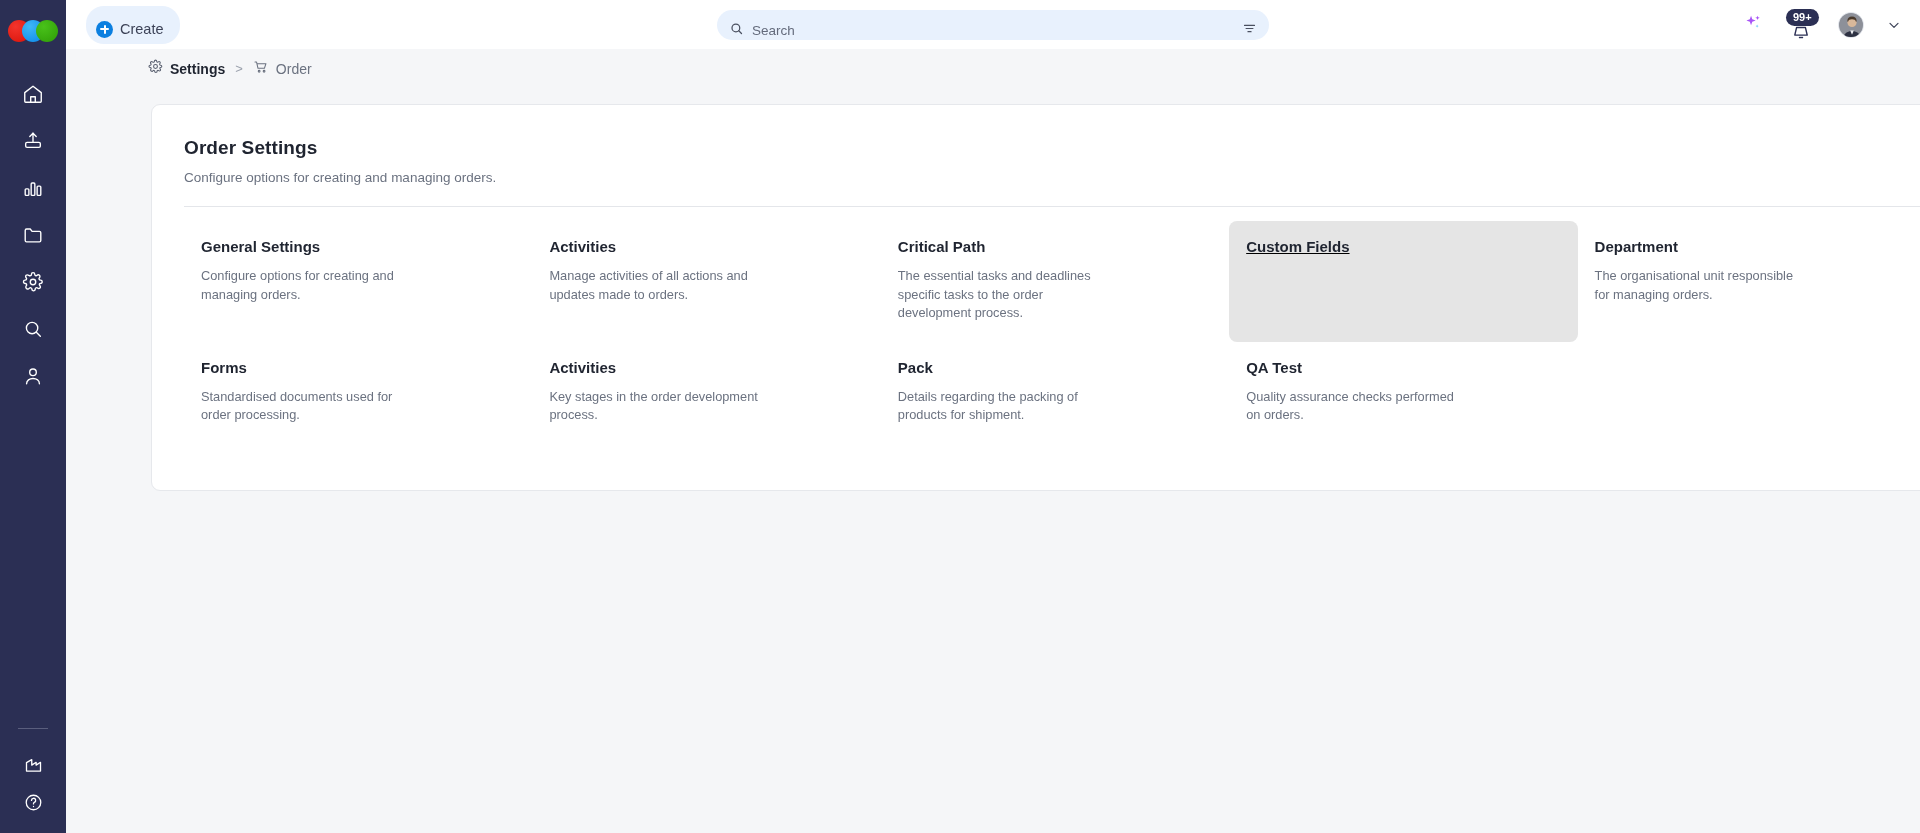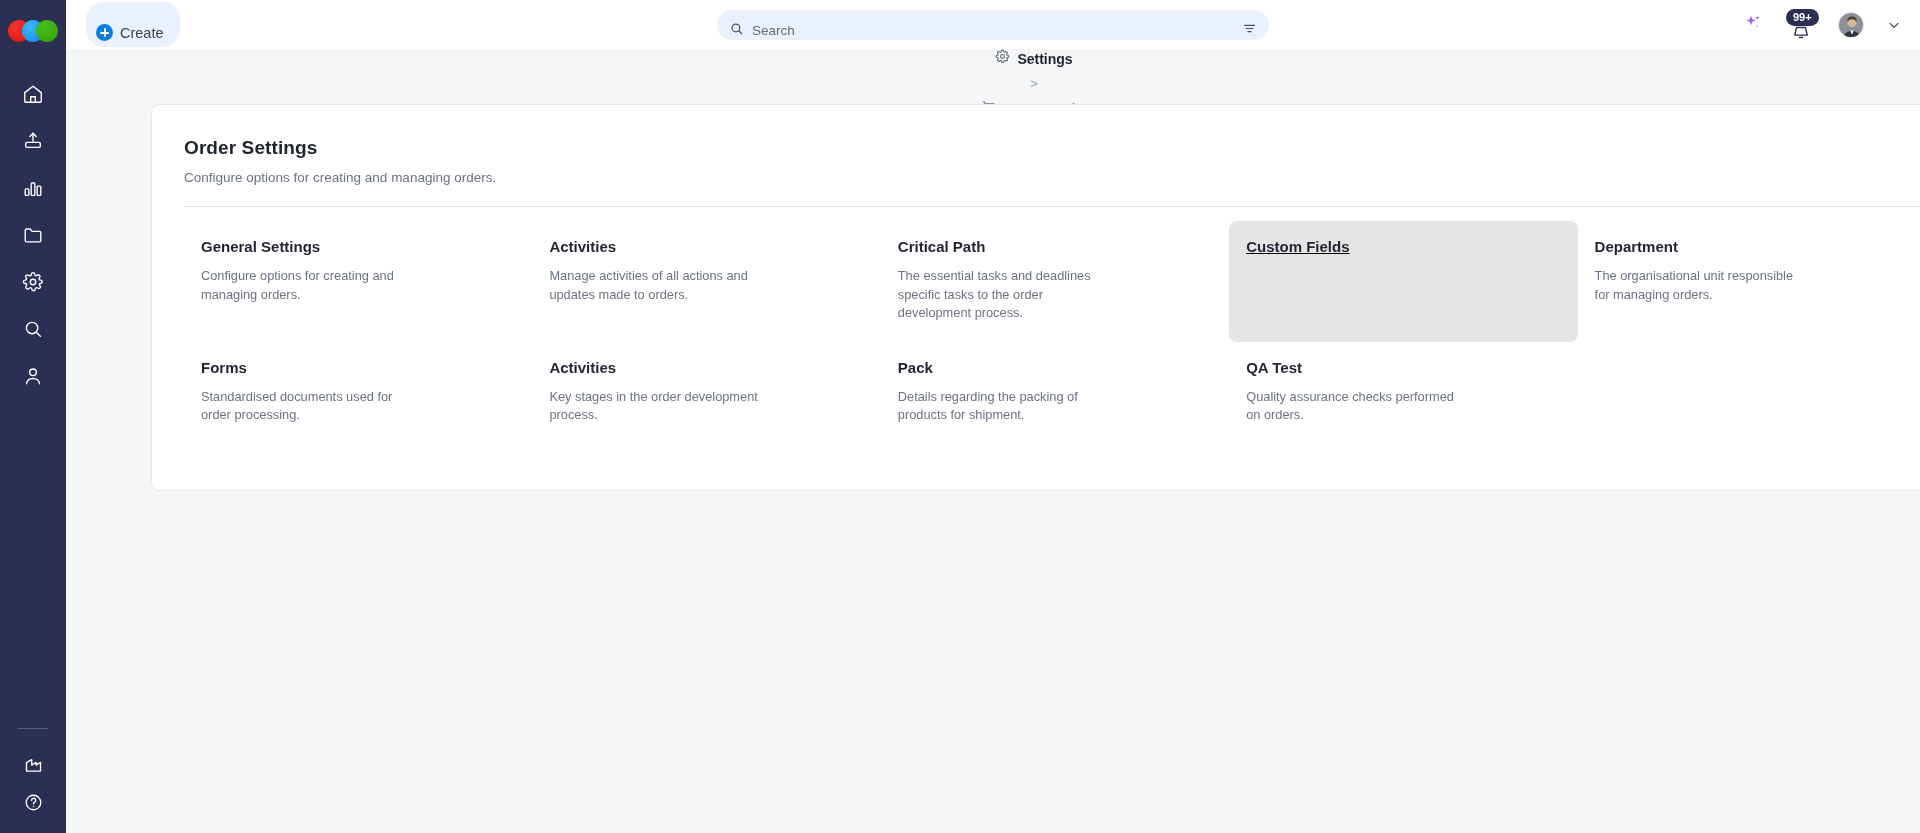--- a/index.html
+++ b/index.html
@@ -42,21 +42,21 @@
   
   .topbar {
     height: 49px; background: #ffffff;
     display: flex; align-items: center;
     padding: 0 18px 0 20px;
     position: relative; flex: 0 0 49px;
   }
   .create-btn {
     display: flex; align-items: center; gap: 7px;
     background: #e8f1fd; border-radius: 18px;
-    padding: 22px 16px 6px 10px; cursor: pointer;
+    padding: 15px 16px 6px 10px; cursor: pointer;
     border: none;
   }
   .create-btn .plus-circle {
     width: 17px; height: 17px; border-radius: 50%;
     background: #0b7fe0; position: relative; flex: 0 0 17px;
   }
   .create-btn .plus-circle::before,
   .create-btn .plus-circle::after {
     content: ""; position: absolute; background: #fff; border-radius: 1px;
   }
@@ -98,26 +98,25 @@
     border: 1px solid #e3e6ec; position: relative;
   }
   .avatar svg { display:block; }
   .chev { cursor: pointer; display: flex; align-items: center; }
 
   
   .breadcrumb {
     height: 39px; background: #f5f6f8;
     display: flex; align-items: center; gap: 8px;
     padding-left: 82px;
-    flex-direction: column;
   }
   .crumb { display: flex; align-items: center; gap: 7px; cursor: pointer; }
   .crumb .text { font-size: 14px; }
   .crumb.current .text { color: #1f2430; font-weight: bold; }
-  .crumb.last .text { color: #6b7280; margin-left: 48px; }
+  .crumb.last .text { color: #6b7280; }
   .crumb-sep { color: #9aa0ac; font-size: 13px; margin: 0 2px; }
 
   
   .content-area { flex: 1 1 auto; padding: 16px 23px 0 85px; }
   .panel {
     background: #ffffff; border: 1px solid #e6e8ec; border-radius: 9px;
     width: 1812px; height: 387px; padding: 32px 36px 0 32px;
   }
   .panel-title { font-size: 19px; font-weight: bold; color: #1f2430; letter-spacing: 0.1px; }
   .panel-sub { font-size: 13.5px; color: #6b7280; margin-top: 11px; }

